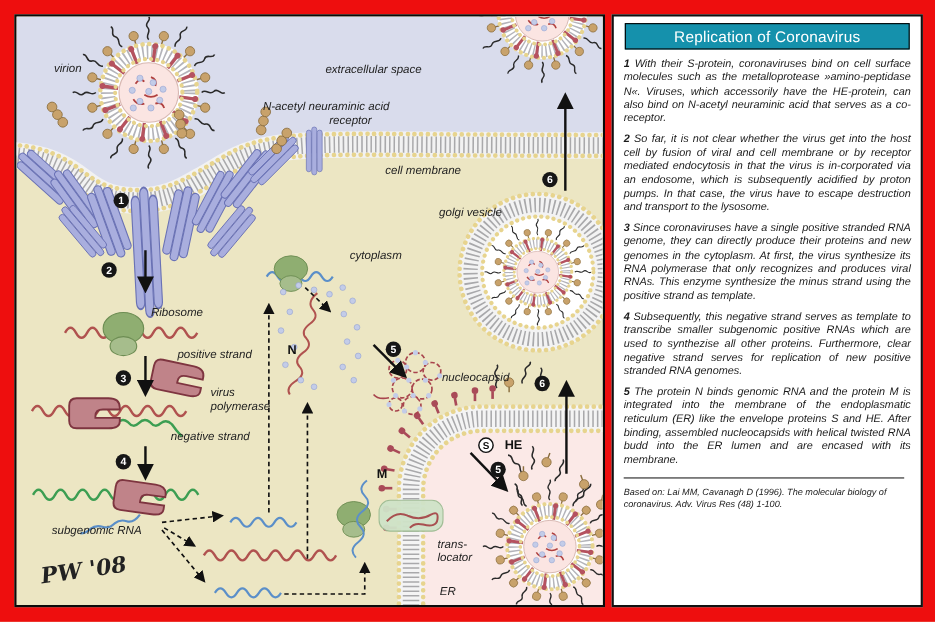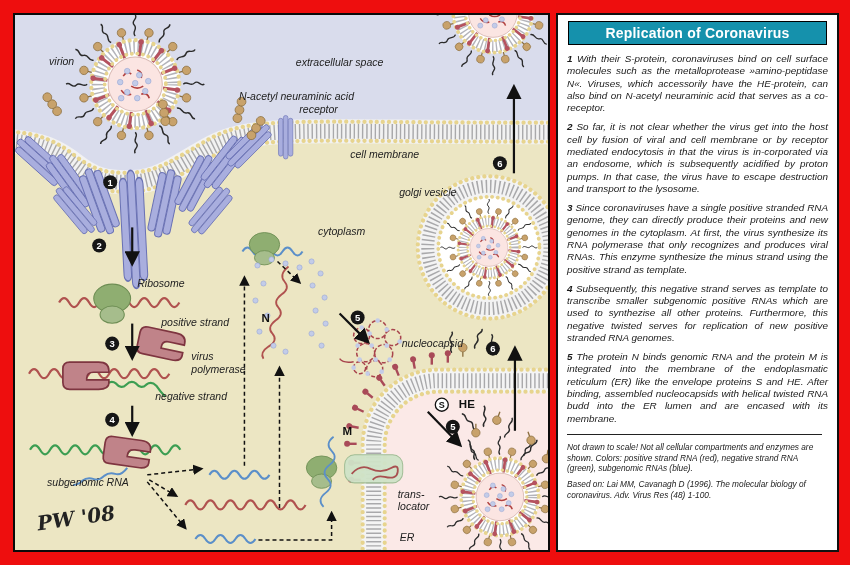--- a/index.html
+++ b/index.html
@@ -3,21 +3,21 @@
 <meta charset="utf-8">
 <style>
   html,body{margin:0;padding:0;background:#ee0e0e;}
   #frame{position:relative;width:850px;height:565px;background:#ee0e0e;overflow:hidden;
          font-family:"Liberation Sans",sans-serif;}
   #diagram{position:absolute;left:13px;top:13px;width:537px;height:539px;background:#ece6c3;
            border:2.5px solid #0a0a0a;box-sizing:border-box;overflow:hidden;}
   #diagram svg{display:block;width:100%;height:100%;}
   #panel{position:absolute;left:556px;top:13px;width:283px;height:539px;background:#ffffff;
          border:2.5px solid #111;box-sizing:border-box;padding:5px 9px 4px 9px;overflow:hidden;}
-  .panel-title{background:#1591ac;color:#fff;border:1.8px solid #000;font-weight:bold;
+  .panel-title{background:#1591ac;color:#fff;border:1.8px solid #000;font-weight:normal;
          font-size:14px;text-align:center;padding:3px 0;margin:1px 1px 8px 1px;letter-spacing:.2px;}
   .para{margin:0 0 7px 0;text-align:justify;font-size:9.9px;line-height:1.24;color:#1a1a1a;font-style:italic;}
   .pnum{font-weight:bold;}
   .divider{border-top:1.6px solid #222;margin:9px 6px 7px 0;}
   .foot{font-style:italic;font-size:8.3px;line-height:1.3;color:#222;margin:0 0 5px 0;text-align:left;}
   
   .lb{font:italic 10.5px "Liberation Sans",sans-serif;fill:#222;}
   .lbb{font:bold 11.5px "Liberation Sans",sans-serif;fill:#111;font-style:normal;}
   .stepnum{font:bold 9.5px "Liberation Sans",sans-serif;fill:#fff;}
   .scirc{font:bold 9px "Liberation Sans",sans-serif;fill:#111;}
@@ -368,21 +368,20 @@
     <text x="22" y="512" class="sig" transform="rotate(-8 40 505)">PW '08</text>
   </svg>
   </div>
 
   <div id="panel">
     <div class="panel-title">Replication of Coronavirus</div>
     <div class="panel-body">
       <p class="para"><span class="pnum">1</span> <span>With their S-protein, coronaviruses bind on cell surface molecules such as the metalloprotease »amino-peptidase N«. Viruses, which accessorily have the HE-protein, can also bind on N-acetyl neuraminic acid that serves as a co-receptor.</span></p>
       <p class="para"><span class="pnum">2</span> <span>So far, it is not clear whether the virus get into the host cell by fusion of viral and cell membrane or by receptor mediated endocytosis in that the virus is in-corporated via an endosome, which is subsequently acidified by proton pumps. In that case, the virus have to escape destruction and transport to the lysosome.</span></p>
       <p class="para"><span class="pnum">3</span> <span>Since coronaviruses have a single positive stranded RNA genome, they can directly produce their proteins and new genomes in the cytoplasm. At first, the virus synthesize its RNA polymerase that only recognizes and produces viral RNAs. This enzyme synthesize the minus strand using the positive strand as template.</span></p>
-      <p class="para"><span class="pnum">4</span> <span>Subsequently, this negative strand serves as template to transcribe smaller subgenomic positive RNAs which are used to synthezise all other proteins. Furthermore, this negative twisted serves for replication of new positive stranded RNA genomes.</span></p>
+      <p class="para"><span class="pnum">4</span> <span>Subsequently, this negative strand serves as template to transcribe smaller subgenomic positive RNAs which are used to synthezise all other proteins. Furthermore, clear negative strand serves for replication of new positive stranded RNA genomes.</span></p>
       <p class="para"><span class="pnum">5</span> <span>The protein N binds genomic RNA and the protein M is integrated into the membrane of the endoplasmatic reticulum (ER) like the envelope proteins S and HE. After binding, assembled nucleocapsids with helical twisted RNA budd into the ER lumen and are encased with its membrane.</span></p>
       <div class="divider"></div>
-      <p class="foot">Not drawn to scale! Not all cellular compartments and enzymes are shown. Colors: positive strand RNA (red), negative strand RNA (green), subgenomic RNAs (blue).</p>
       <p class="foot">Based on: Lai MM, Cavanagh D (1996). The molecular biology of coronavirus. Adv. Virus Res (48) 1-100.</p>
     </div>
   </div>
 
 </div>
 
 </body></html>

